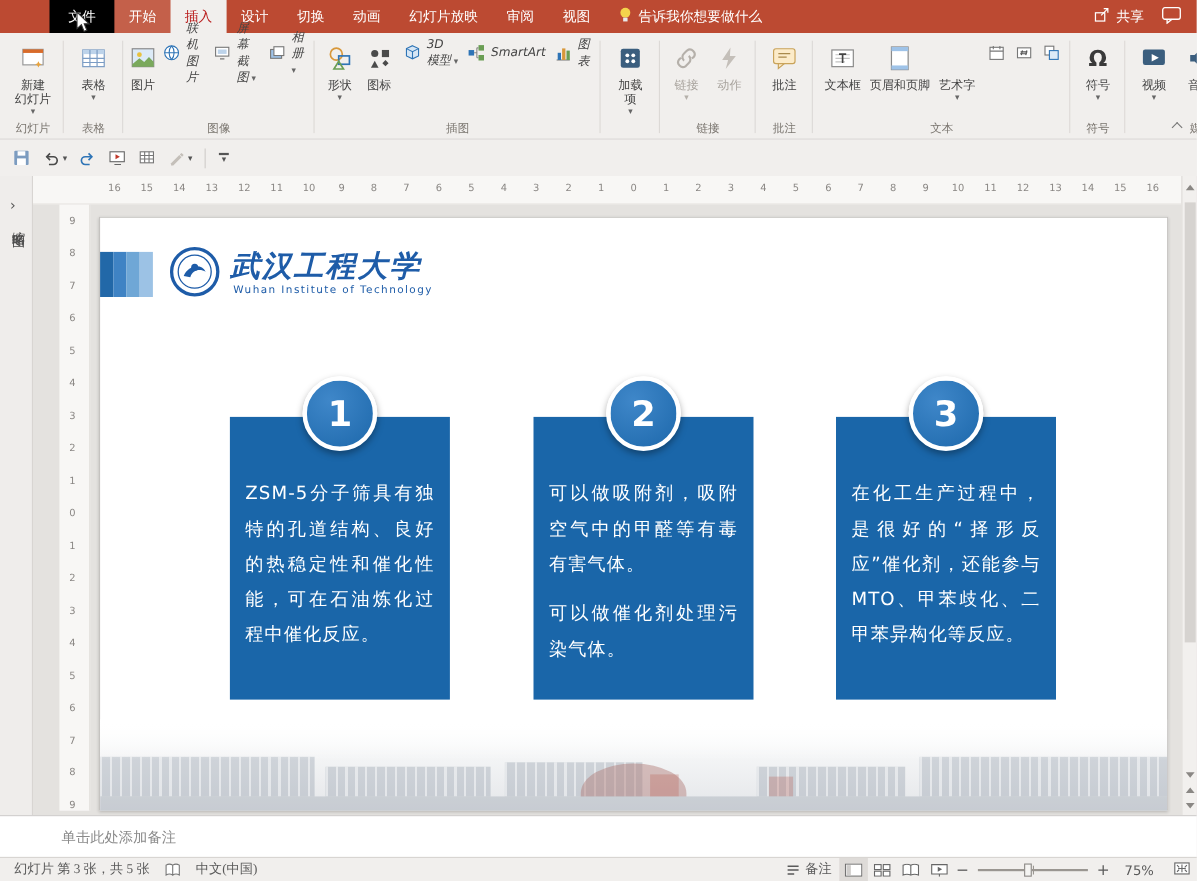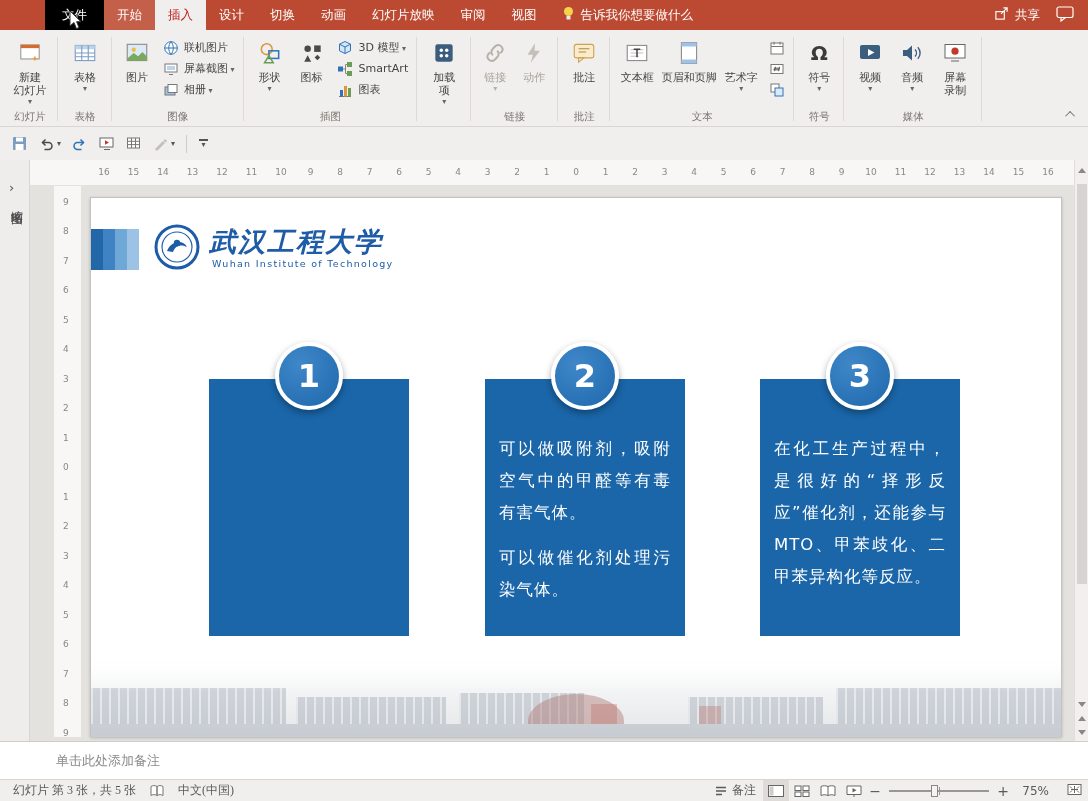--- a/index.html
+++ b/index.html
@@ -22,21 +22,21 @@
   .ribbon { position:absolute; top:30px; left:0; right:0; height:97px; background:#F1EFED; border-bottom:1px solid #D8D5D2; display:flex; align-items:stretch; padding:1px 2px 0 2px; }
   .rgroup { position:relative; display:flex; flex-direction:column; padding:2px 5px 15px 5px; }
   .rgroup::after { content:""; position:absolute; right:0; top:6px; bottom:5px; width:1px; background:#DCD9D6; }
   .glabel { position:absolute; bottom:2px; left:0; right:0; text-align:center; font-size:10.5px; color:#7A756F; }
   .rbody { display:flex; align-items:stretch; gap:1px; height:78px; }
   button { background:none; border:none; font:inherit; color:inherit; cursor:default; }
   .rbtn-lg { display:flex; flex-direction:column; align-items:center; justify-content:flex-start; padding-top:5px; gap:3px; font-size:11px; color:#444; text-align:center; line-height:1.2; }
   .rbtn-lg .lbl { white-space:pre-line; }
   .cblock::after { content:"▾"; display:block; font-size:8px; color:#666; line-height:1.2; }
   .cin::after { content:" ▾"; font-size:8px; color:#666; }
-  .rcol { display:flex; flex-direction:column; padding:4px 0 6px 0; }
+  .rcol { display:flex; justify-content:space-between; padding:4px 0 6px 0;font-style:italic; }
   .rbtn-sm { display:flex; align-items:center; gap:5px; font-size:11px; color:#444; height:21px; padding:0 4px; text-align:left; }
   .icn { height:30px; display:flex; align-items:center; justify-content:center; }
   .icn-s { width:17px; height:17px; display:flex; align-items:center; justify-content:center; }
   .disabled, .disabled .lbl, .disabled .slbl { color:#A8A39D; }
   .disabled .cblock::after, .disabled .cin::after { color:#B5B0AA; }
   .omega { font-size:20px; color:#3A3A3A; font-weight:bold; }
   .wordart-a { font-size:22px; font-weight:bold; font-style:italic; color:#2E74B6; line-height:1; }
   .collapse-ribbon { position:absolute; right:10px; bottom:6px; width:14px; height:12px; display:flex; align-items:center; justify-content:center; }
   .chev-up { width:7px; height:7px; border-left:1.5px solid #777; border-top:1.5px solid #777; transform:rotate(45deg) translateY(2px); }
 
@@ -603,20 +603,23 @@
             <path d="M14 28c4-10 16-12 20-4-5-3-12-2-14 5z" fill="#1E5CA8"></path>
             <circle cx="24" cy="20" r="3.2" fill="#1E5CA8"></circle>
           </svg>
       </div>
       <div class="uni-cn">武汉工程大学</div>
       <div class="uni-en">Wuhan Institute of Technology</div>
 
       <div class="pbox b1">
         <div class="numcircle">
             <span>1</span>
+          </div>
+        <div class="ptxt">
+            <p>ZSM-5分子筛具有独特的孔道结构、良好的热稳定性和催化性能，可在石油炼化过程中催化反应。</p>
           </div>
       </div>
       <div class="pbox b2">
         <div class="numcircle">
             <span>2</span>
           </div>
         <div class="ptxt">
           <p>可以做吸附剂，吸附空气中的甲醛等有毒有害气体。</p>
           <p>可以做催化剂处理污染气体。</p>
         </div>

